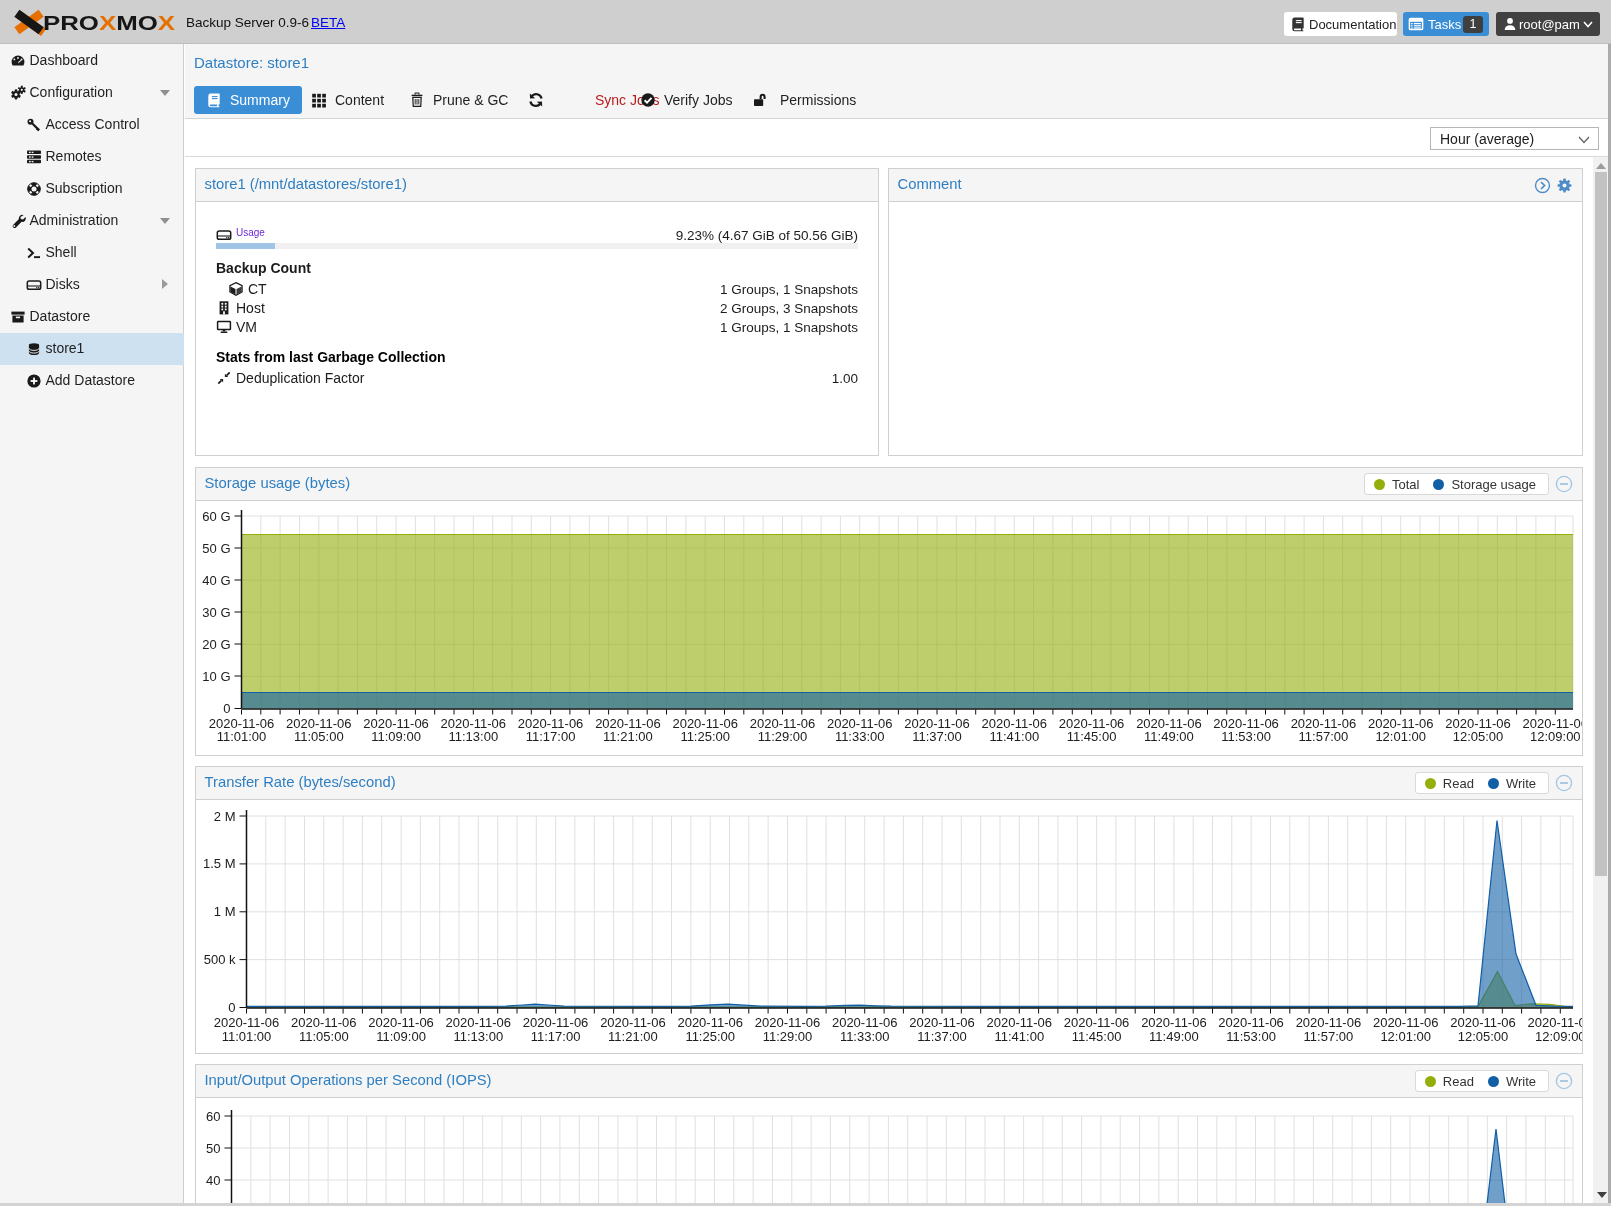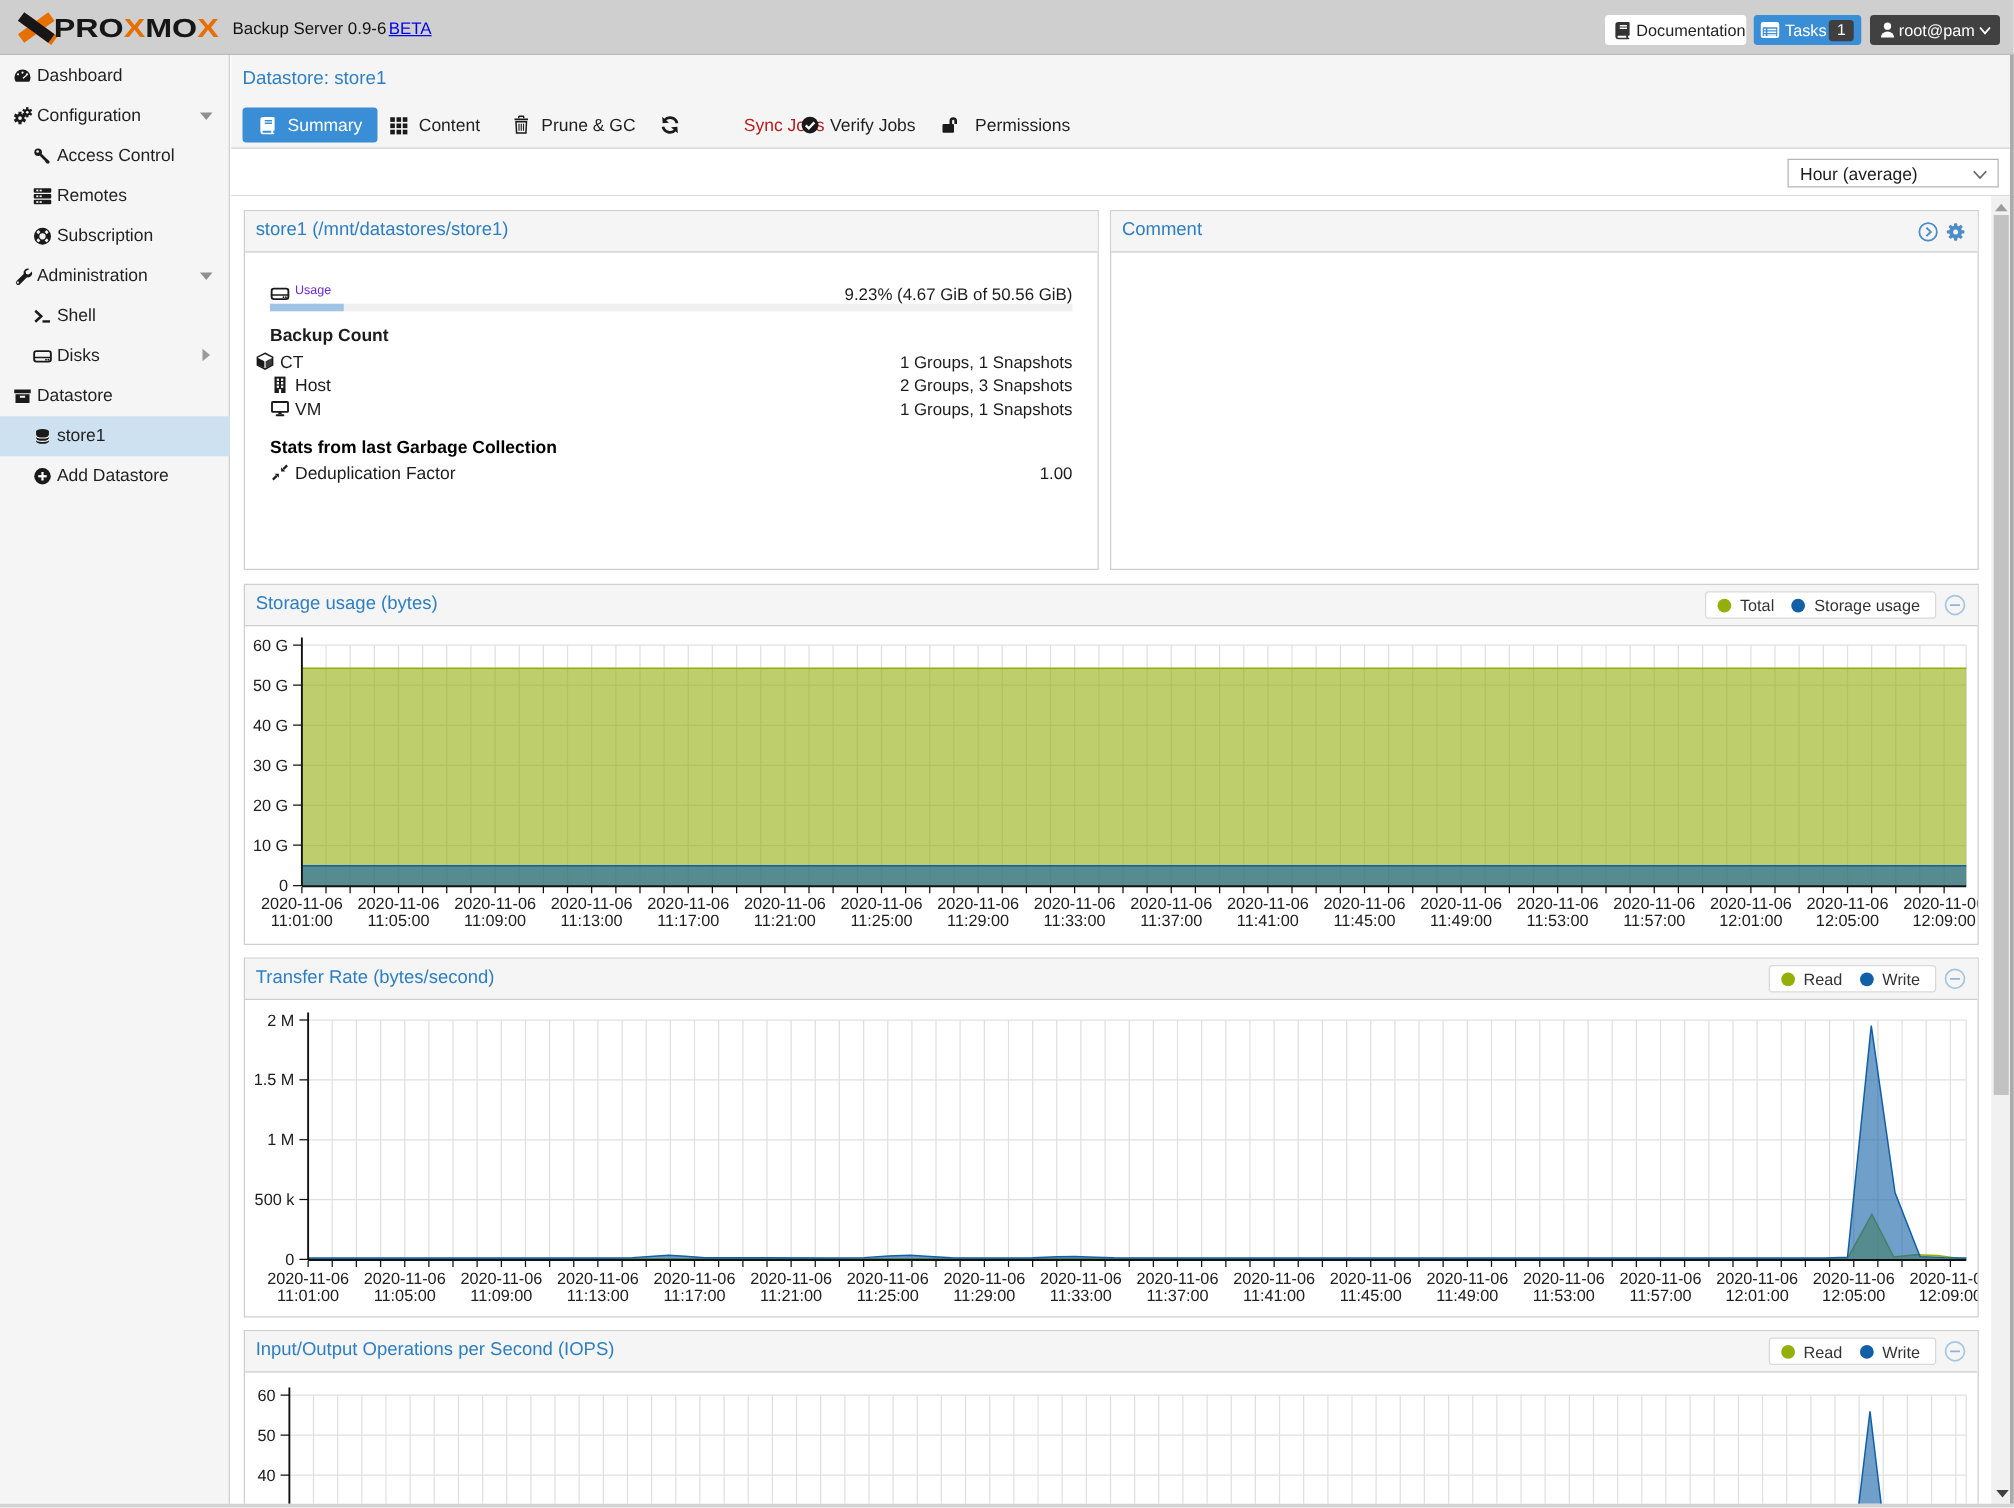--- a/index.html
+++ b/index.html
@@ -265,21 +265,21 @@
         </svg></span>
       <span style="position:absolute;left:20px;top:1px;font-size:10px;color:#6d28d9;">Usage</span>
       <span style="position:absolute;right:0;top:1.5px;font-size:13.5px;color:#1c1c1c;">9.23% (4.67 GiB of 50.56 GiB)</span>
     </div>
     <div style="position:absolute;left:20px;top:74px;right:20px;height:6px;background:#f0f0f0;">
       <div style="width:9.23%;height:6px;background:#9fc4e5;"></div>
     </div>
     <div style="position:absolute;left:20px;top:90px;right:20px;height:20px;">
       <span style="position:absolute;left:0px;top:1px;font-size:14px;font-weight:bold;color:#1c1c1c;">Backup Count</span>
     </div>
-    <div style="position:absolute;left:8px;top:111px;right:20px;height:20px;">
+    <div style="position:absolute;left:32px;top:111px;right:20px;height:20px;">
       <span style="position:absolute;left:0;top:1px;"><svg width="16" height="16" viewBox="0 0 16 16" style="">
           <path d="M8 1.6 L14.1 4.7 V11 L8 14.3 L1.9 11 V4.7 Z" fill="#fff" stroke="#1a1a1a" stroke-width="1.2"></path>
           <path d="M2.4 5.4 L7.5 8 V13.4 L2.4 10.7 Z" fill="#1a1a1a"></path>
           <path d="M13.6 5.4 L8.5 8 V13.4 L13.6 10.7 Z" fill="#1a1a1a" fill-opacity="0.85"></path>
         </svg></span>
       <span style="position:absolute;left:20px;top:1px;font-size:14px;color:#1c1c1c;">CT</span>
       <span style="position:absolute;right:0;top:1.5px;font-size:13.5px;color:#1c1c1c;">1 Groups, 1 Snapshots</span>
     </div>
     <div style="position:absolute;left:20px;top:130px;right:20px;height:20px;">
       <span style="position:absolute;left:0;top:1px;"><svg width="16" height="16" viewBox="0 0 16 16" style="">

